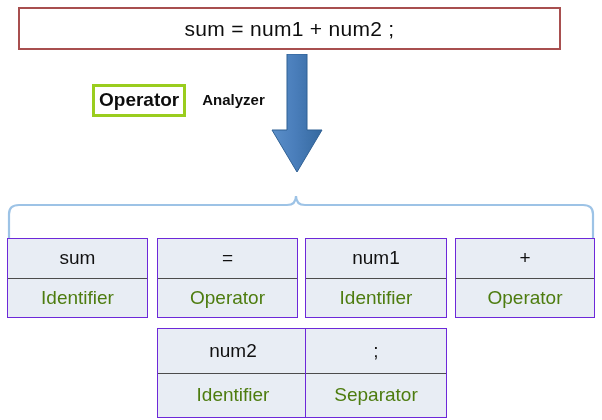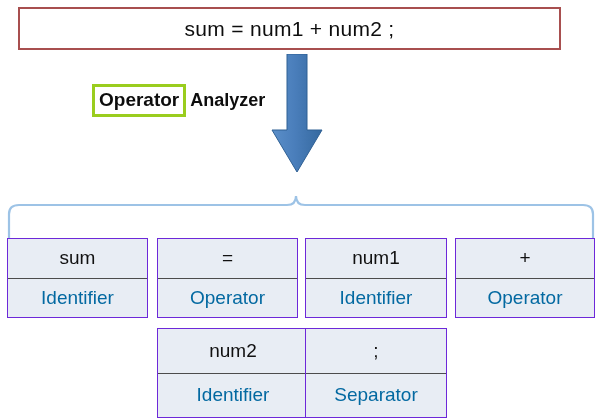--- a/index.html
+++ b/index.html
@@ -48,24 +48,24 @@
   }
   #analyzer-word-boxed {
     border: 3px solid #9acd1e;
     padding: 1px 4px 2px 4px;
     font-size: 19px;
     font-weight: bold;
     color: #0d0d0d;
     line-height: 24px;
   }
   #analyzer-word-plain {
-    font-size: 18px;
+    font-size: 15px;
     font-weight: bold;
     color: #0d0d0d;
-    margin-left: 4px;
+    margin-left: 16px;
     line-height: 24px;
   }
 
   
   #down-arrow {
     position: absolute;
     left: 268px;
     top: 54px;
     width: 58px;
     height: 120px;
@@ -96,21 +96,21 @@
     align-items: center;
     justify-content: center;
     font-size: 19px;
     white-space: pre;
   }
   .token-lexeme {
     color: #111111;
     border-bottom: 1px solid #4c4c4c;
   }
   .token-type {
-    color: #0369a1;
+    color: #4d7c0f;
     border-radius: 17px;
   }
 </style>
 </head>
 <body>
 
 <div id="statement-box">
   <span id="statement-text">sum = num1 + num2 ;</span>
 </div>
 

